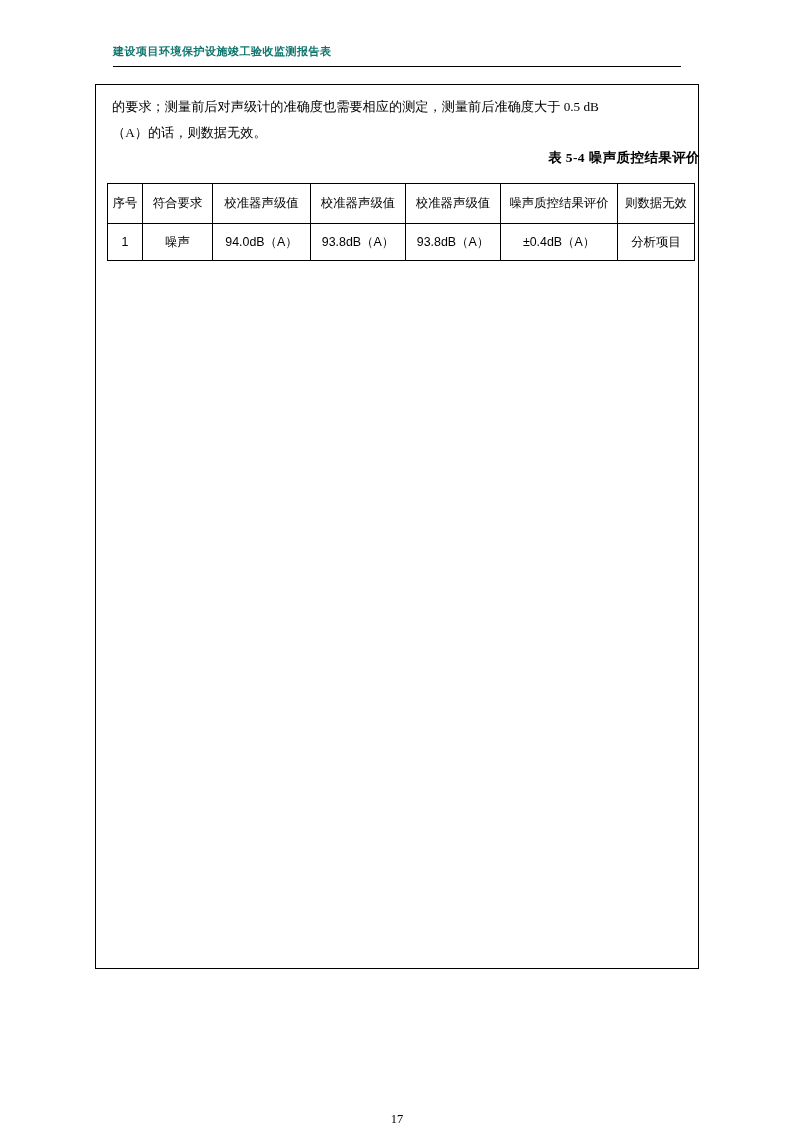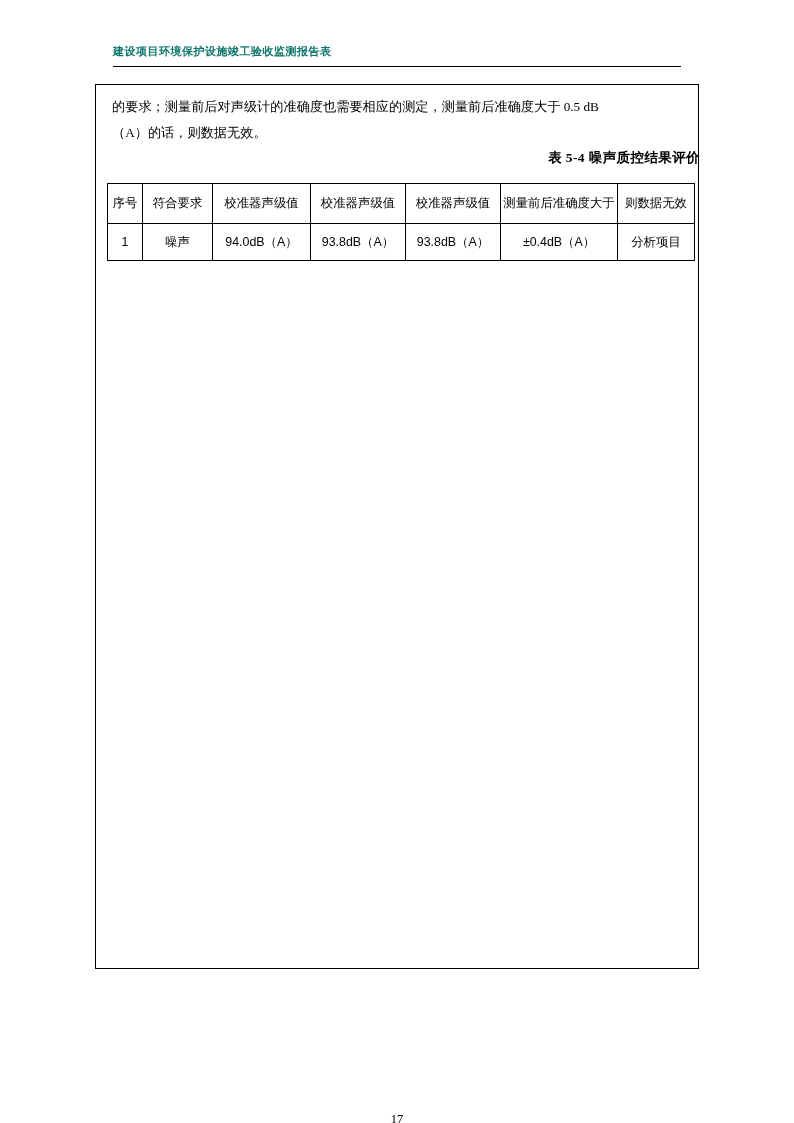--- a/index.html
+++ b/index.html
@@ -133,21 +133,21 @@
     <div class="table-caption">表 5-4    噪声质控结果评价</div>
 
     <table class="qc">
       <tbody>
           <tr class="head">
         <td class="c0">序号</td>
         <td class="c1">符合要求</td>
         <td class="c2">校准器声级值</td>
         <td class="c3">校准器声级值</td>
         <td class="c4">校准器声级值</td>
-        <td class="c5">测量前后准确度大于</td>
+        <td class="c5">噪声质控结果评价</td>
         <td class="c6">则数据无效</td>
       </tr>
       <tr>
         <td class="c0">1</td>
         <td class="c1">噪声</td>
         <td class="c2">94.0dB（A）</td>
         <td class="c3">93.8dB（A）</td>
         <td class="c4">93.8dB（A）</td>
         <td class="c5">±0.4dB（A）</td>
         <td class="c6">分析项目</td>

